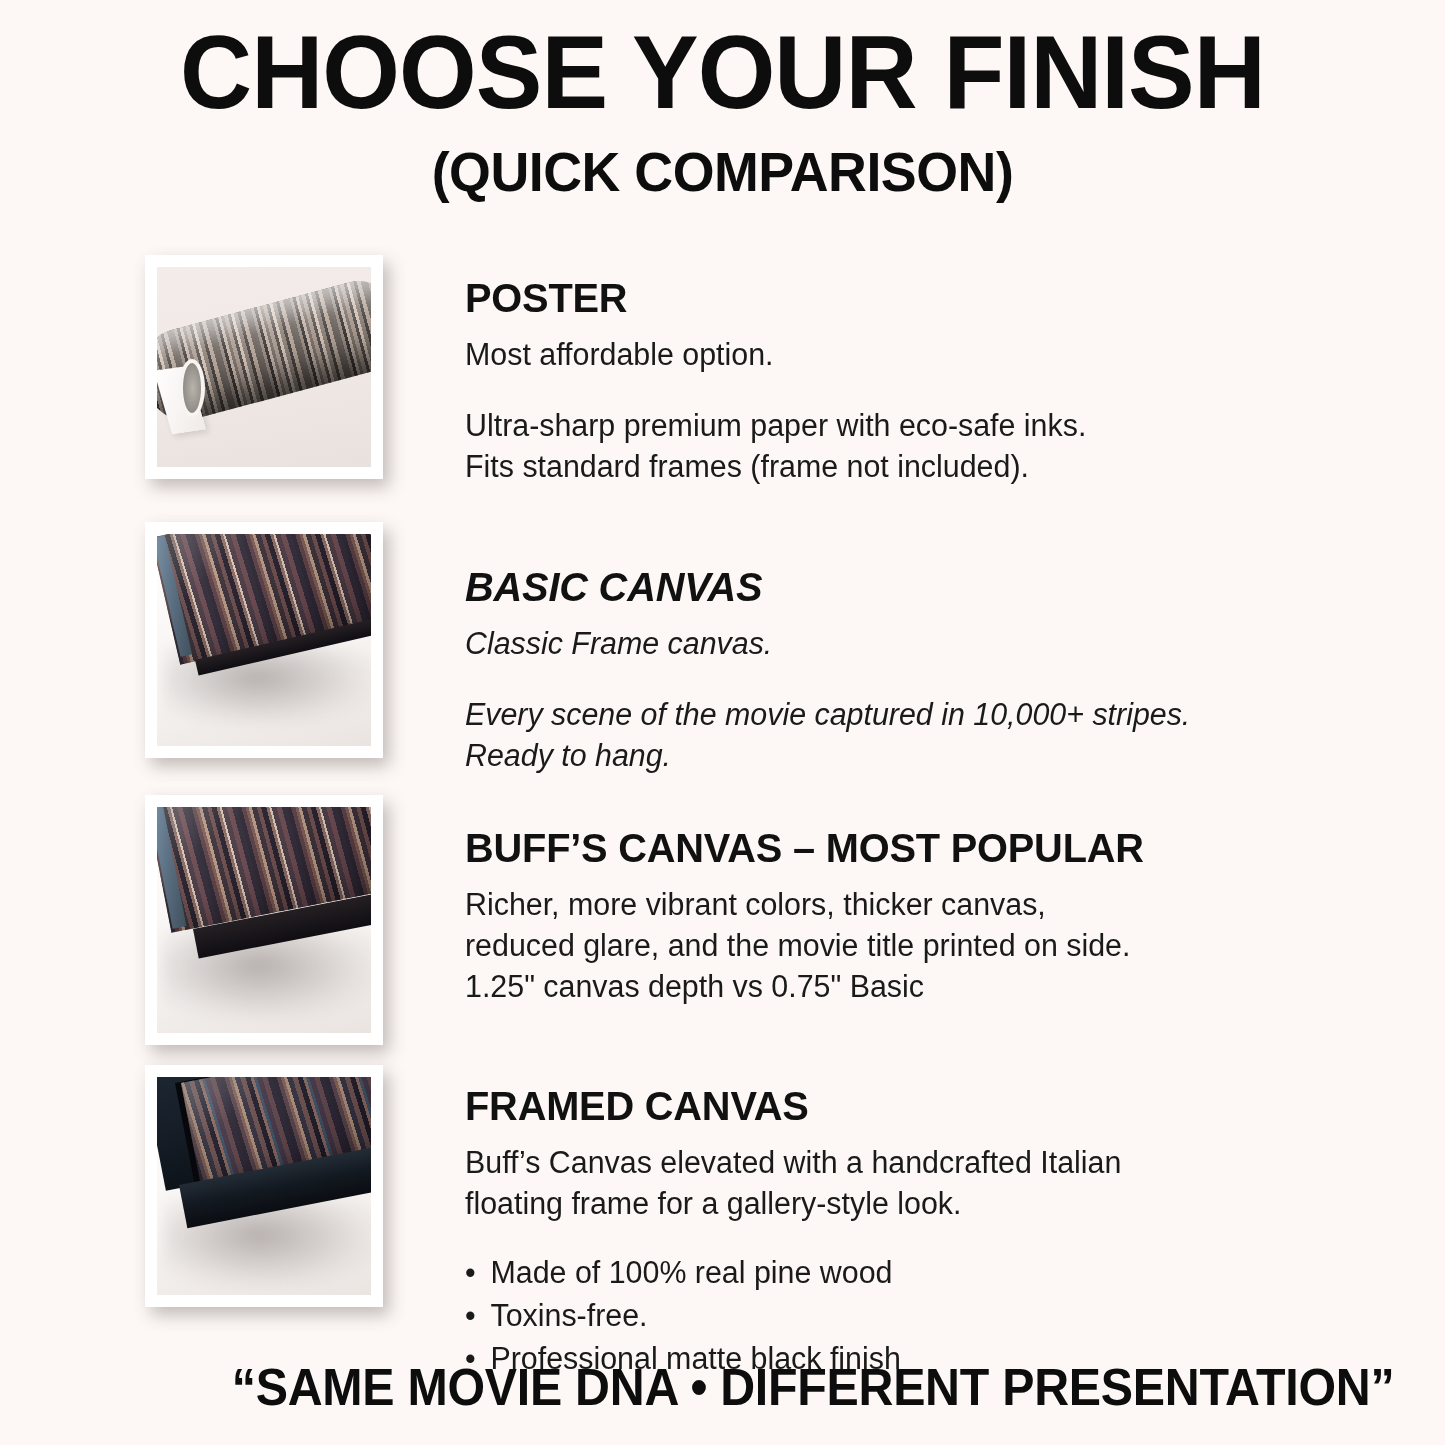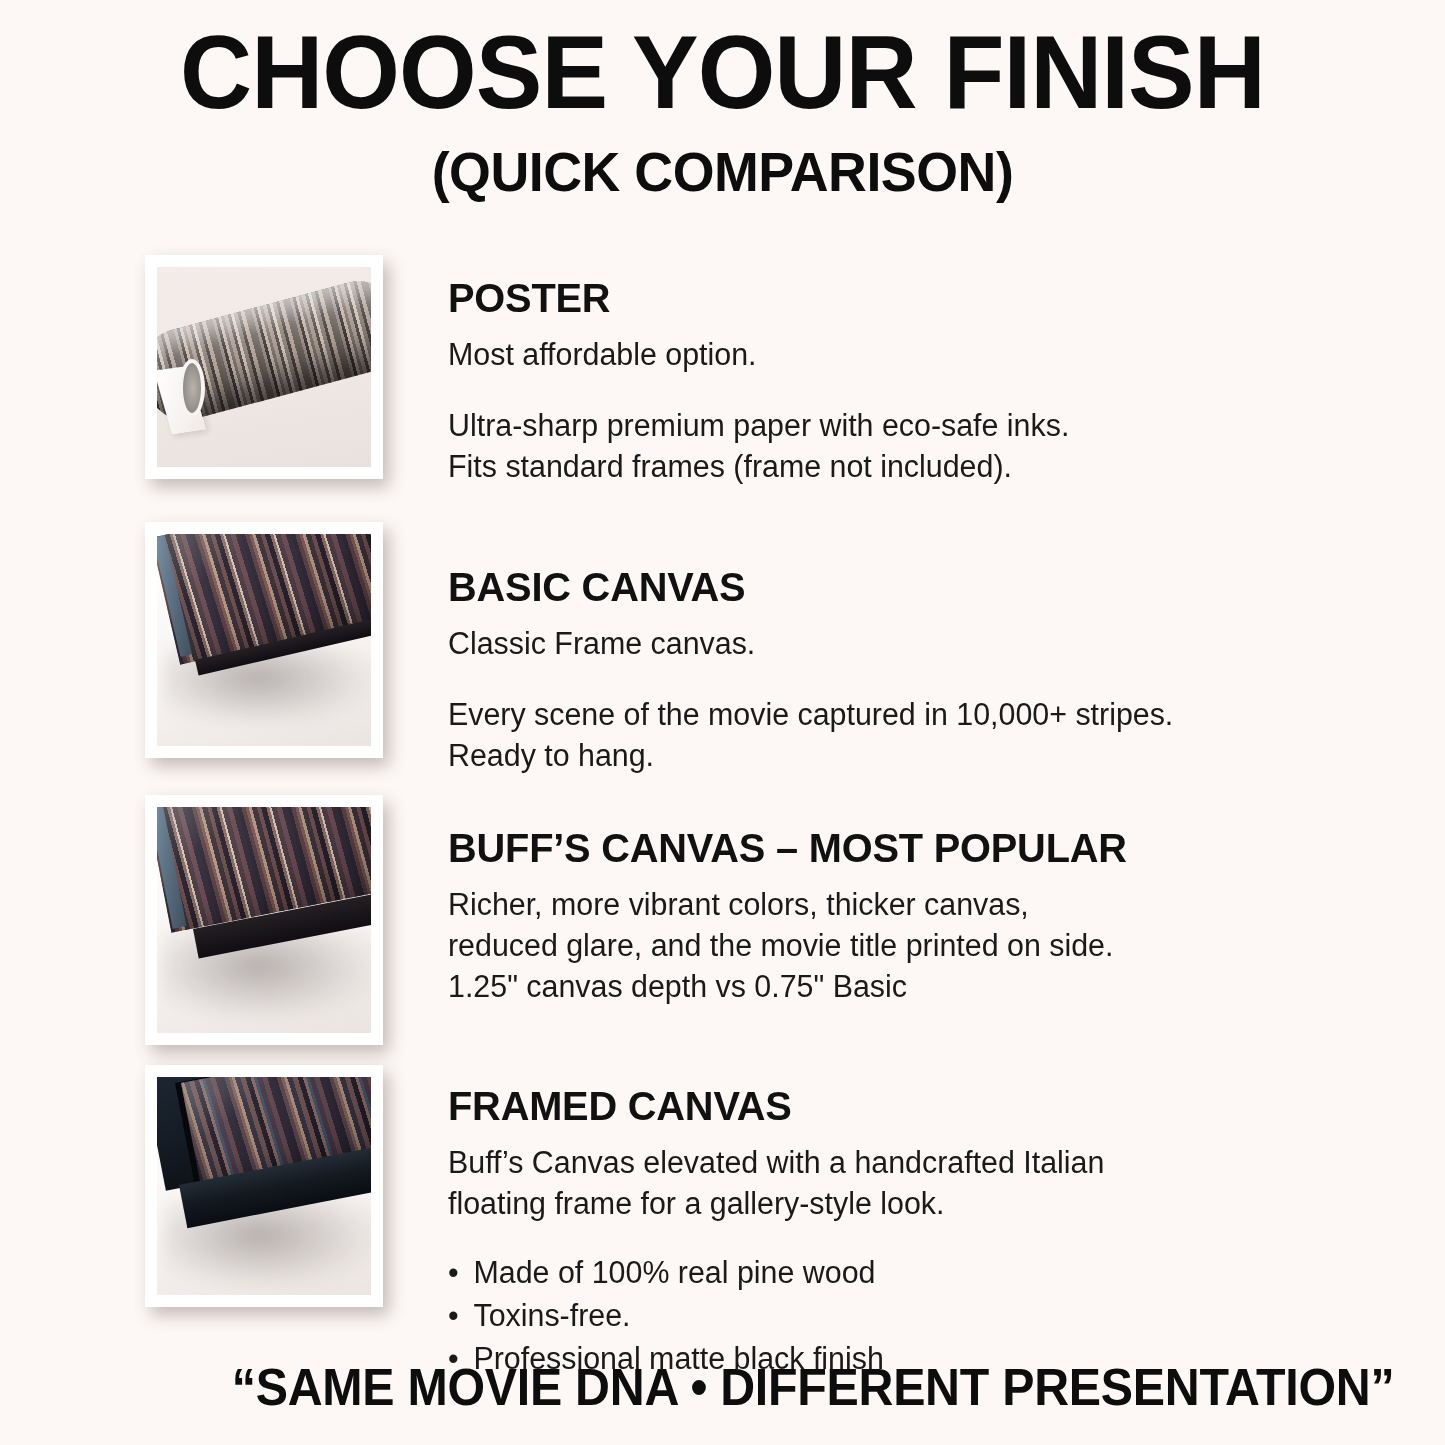--- a/index.html
+++ b/index.html
@@ -224,21 +224,21 @@
     box-shadow: inset 0 0 28px rgba(0,0,0,0.38);
   }
   .fr-gap {
     position: absolute;
     background: #07080b;
   }
 
   
   .text-block {
     position: absolute;
-    left: 448px;
+    left: 465px;
     width: 760px;
   }
   .item-title {
     font-size: 41px;
     font-weight: 700;
     letter-spacing: -0.2px;
     margin: 0 0 12px 0;
     color: #111111;
     transform: scaleX(0.97);
     transform-origin: left center;
@@ -340,21 +340,21 @@
         <div class="cv-bg"></div>
         <div class="cv-shadow" style="left:6px;top:110px;width:210px;height:80px;"></div>
         <div class="cv-slab" style="left:-6px;top:4px;width:230px;height:130px;transform:rotate(-13deg);transform-origin:left top;">
           <div class="cv-face"></div>
           <div class="cv-gloss"></div>
         </div>
         <div class="cv-edge-front" style="left:38px;top:126px;width:190px;height:16px;transform:rotate(-13deg);transform-origin:left top;"></div>
         <div class="cv-edge-left" style="left:-4px;top:4px;width:12px;height:122px;transform:rotate(-13deg);transform-origin:left top;"></div>
       </div>
     </div>
-    <div class="text-block" style="top:42px;">
+    <div class="text-block" style="top:42px;font-style:italic;">
       <div class="item-title">BASIC CANVAS</div>
       <p class="item-lead">Classic Frame canvas.</p>
       <p class="item-body">
         <span>Every scene of the movie captured in 10,000+ stripes.</span><br>
         <span>Ready to hang.</span>
       </p>
     </div>
   </div>
 
   <div class="row" style="top:545px;">

